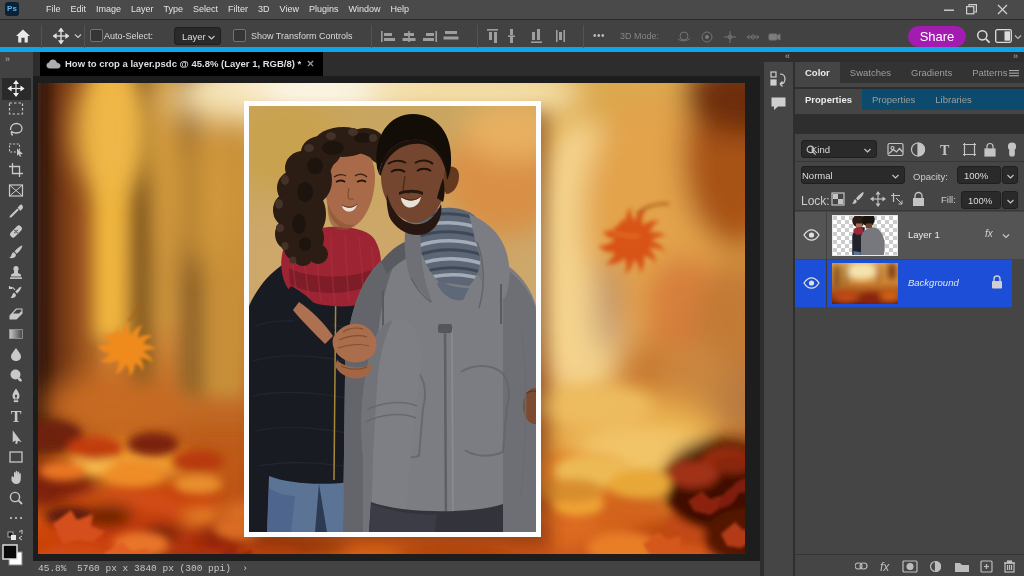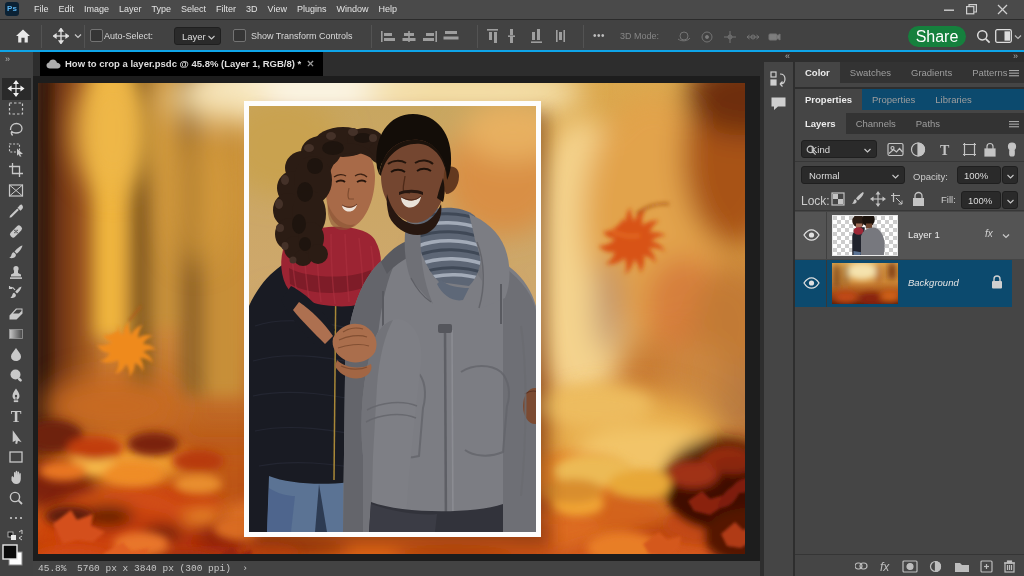--- a/index.html
+++ b/index.html
@@ -7,21 +7,21 @@
     font-family:"Liberation Sans", sans-serif; }
   .abs { position:absolute; }
   #app { position:relative; width:1024px; height:576px; }
   
   #menubar { left:0; top:0; width:1024px; height:19px; background:#4a4a4a; }
   #menubar .item { float:left; color:#e3e3e3; font-size:9px; line-height:19px; padding:0 5px; }
   #pslogo { float:left; width:14px; height:14px; margin:2px 6px 0 5px; background:#0b2235;
     border-radius:3px; color:#5ab4f0; font-size:8px; font-weight:bold; text-align:center; line-height:14px; }
   #winctl { left:0; top:0; width:1024px; height:19px; color:#d8d8d8; }
   
-  #optbar { left:0; top:19px; width:1024px; height:33px; background:#424242; border-top:1px solid #2b2b2b; border-bottom:2px solid #0ea5e9;}
+  #optbar { left:0; top:19px; width:1024px; height:33px; background:#424242; border-top:1px solid #2b2b2b; border-bottom:5px solid #0ea5e9;}
   .vsep { position:absolute; top:5px; height:23px; width:1px; background:#535353; }
   .optlabel { position:absolute; color:#d9d9d9; font-size:9px; top:11px; }
   .checkbox { position:absolute; top:9px; width:13px; height:13px; background:#353535; border:1px solid #737373; border-radius:2px; }
   .dropbox { position:absolute; background:#2a2a2a; border:1px solid #1f1f1f; border-radius:3px; color:#dcdcdc; font-size:9.5px; }
   
   #tabbar { left:33px; top:52px; width:727px; height:24px; background:#2d2d2d; }
   #doctab { position:absolute; left:7px; top:0; height:24px; background:#000000; color:#dedede;
      font-size:9.5px; font-weight:bold; line-height:24px; padding:0 8px 0 25px; }
   
   #toolbar { left:0; top:52px; width:33px; height:524px; background:#424242; }
@@ -32,21 +32,21 @@
   #dock { left:760px; top:52px; width:264px; height:524px; background:#2e2e2e; }
   .iconstrip { position:absolute; left:4px; top:10px; width:29px; height:514px; background:#454545; }
   .tab { float:left; height:21px; line-height:21px; font-size:9.5px; padding:0 10px; color:#9e9e9e; }
   .tab.active { background:#454545; color:#ececec; font-weight:bold; }
 </style>
 </head>
 <body>
 <div id="app">
   <div class="abs" id="menubar">
     <div id="pslogo">Ps</div>
-    <div class="item" style="margin-left:4px">File</div>
+    <div class="item" style="margin-left:16px">File</div>
       <div class="item">Edit</div>
       <div class="item">Image</div>
     <div class="item">Layer</div>
       <div class="item">Type</div>
       <div class="item">Select</div>
     <div class="item">Filter</div>
       <div class="item">3D</div>
       <div class="item">View</div>
     <div class="item">Plugins</div>
       <div class="item">Window</div>
@@ -153,21 +153,21 @@
             <path d="M-6 0 L-3.5 -2 M-6 0 L-3.5 2 M6 0 L3.5 -2 M6 0 L3.5 2"></path>
             <circle cx="0" cy="0" r="2"></circle>
           </g>
         <g transform="translate(98,8)">
             <rect x="-5" y="-3" width="8" height="6" rx="1" fill="#7e7e7e"></rect>
             <path d="M3 -1 L6 -3 L6 3 L3 1 Z" fill="#7e7e7e"></path>
           </g>
       </g>
     </svg>
 
-    <div class="abs" style="left:908px;top:6px;width:58px;height:21px;border-radius:11px;background:#15803d;color:#ffffff;font-size:16px;text-align:center;line-height:21px">Share</div>
+    <div class="abs" style="left:908px;top:6px;width:58px;height:21px;border-radius:11px;background:#a21caf;color:#ffffff;font-size:13px;text-align:center;line-height:21px">Share</div>
     <svg class="abs" style="left:976px;top:9px" width="15" height="15" viewBox="0 0 15 15">
       <circle cx="6.3" cy="6.3" r="4.6" stroke="#dcdcdc" stroke-width="1.5" fill="none"></circle>
         <line x1="9.8" y1="9.8" x2="13.6" y2="13.6" stroke="#dcdcdc" stroke-width="1.7"></line>
     </svg>
     <svg class="abs" style="left:995px;top:9px" width="17" height="14" viewBox="0 0 17 14">
       <rect x="0.7" y="0.7" width="15.6" height="12.6" rx="1.5" stroke="#dcdcdc" stroke-width="1.3" fill="none"></rect>
       <rect x="9.5" y="2.3" width="5.5" height="9.4" fill="#dcdcdc"></rect>
     </svg>
     <svg class="abs" style="left:1014px;top:14px" width="8" height="6" viewBox="0 0 8 6">
         <path d="M1 1.5 L4 4.5 L7 1.5" stroke="#bbbbbb" stroke-width="1.2" fill="none"></path>
@@ -712,32 +712,20 @@
       <svg class="abs" style="right:5px;top:8px" width="10" height="7" viewBox="0 0 10 7">
           <g fill="#a8a8a8">
             <rect x="0" y="0" width="10" height="1.1"></rect>
             <rect x="0" y="2.6" width="10" height="1.1"></rect>
             <rect x="0" y="5.2" width="10" height="1.1"></rect>
           </g>
         </svg>
     </div>
     <div class="abs" style="left:35px;top:58px;width:229px;height:4px;background:#454545"></div>
 
-    <div class="abs" style="left:35px;top:61px;width:229px;height:21px;background:#333333">
-      <div class="tab active">Layers</div>
-      <div class="tab">Channels</div>
-      <div class="tab">Paths</div>
-      <svg class="abs" style="right:5px;top:8px" width="10" height="7" viewBox="0 0 10 7">
-          <g fill="#a8a8a8">
-            <rect x="0" y="0" width="10" height="1.1"></rect>
-            <rect x="0" y="2.6" width="10" height="1.1"></rect>
-            <rect x="0" y="5.2" width="10" height="1.1"></rect>
-          </g>
-        </svg>
-    </div>
     <div class="abs" id="layersbody" style="left:35px;top:82px;width:229px;height:420px;background:#454545">
 
       <div class="dropbox" style="left:6px;top:6px;width:76px;height:18px;line-height:17px">
         <svg class="abs" style="left:4px;top:4px" width="11" height="11" viewBox="0 0 11 11">
             <circle cx="4.4" cy="4.4" r="3.2" stroke="#c0c0c0" stroke-width="1.2" fill="none"></circle>
             <line x1="6.8" y1="6.8" x2="9.6" y2="9.6" stroke="#c0c0c0" stroke-width="1.3"></line>
           </svg>
         <span style="margin-left:9px">Kind</span>
         <svg class="abs" style="right:5px;top:7px" width="7" height="5" viewBox="0 0 7 5">
             <path d="M0.5 1 L3.5 4 L6.5 1" stroke="#c9c9c9" stroke-width="1.1" fill="none"></path>
@@ -759,21 +747,21 @@
               <path d="M2 5 L2 2.5 A 3 3 0 0 1 8 2.5 L8 5"></path>
             </g>
           <g transform="translate(120,2)">
               <circle cx="5" cy="3.5" r="3.5" fill="#c4c4c4"></circle>
               <rect x="2.8" y="6" width="4.4" height="7" rx="2" fill="#c4c4c4"></rect>
             </g>
         </g>
       </svg>
       <div class="abs" style="left:0;top:27px;width:229px;height:1px;background:#373737"></div>
 
-      <div class="dropbox" style="left:6px;top:32px;width:104px;height:18px;line-height:17px;padding-left:7px">Normal
+      <div class="dropbox" style="left:6px;top:32px;width:104px;height:18px;line-height:17px;">Normal
         <svg class="abs" style="right:5px;top:7px" width="7" height="5" viewBox="0 0 7 5">
             <path d="M0.5 1 L3.5 4 L6.5 1" stroke="#c9c9c9" stroke-width="1.1" fill="none"></path>
           </svg>
       </div>
       <div class="abs" style="left:118px;top:37px;color:#cccccc;font-size:9.5px">Opacity:</div>
       <div class="dropbox" style="left:162px;top:32px;width:44px;height:18px;line-height:17px;padding-left:6px">100%</div>
       <div class="dropbox" style="left:207px;top:32px;width:16px;height:18px">
         <svg class="abs" style="left:4px;top:7px" width="7" height="5" viewBox="0 0 7 5">
             <path d="M0.5 1 L3.5 4 L6.5 1" stroke="#c9c9c9" stroke-width="1.1" fill="none"></path>
           </svg>
@@ -845,21 +833,21 @@
             </g>
           </svg>
         </div>
         <div class="abs" style="left:113px;top:17px;color:#ececec;font-size:9.5px">Layer 1</div>
         <div class="abs" style="left:190px;top:16px;color:#d0d0d0;font-size:10px;font-style:italic">fx</div>
         <svg class="abs" style="left:207px;top:21px" width="8" height="6" viewBox="0 0 8 6">
             <path d="M1 1.5 L4 4.5 L7 1.5" stroke="#c9c9c9" stroke-width="1.2" fill="none"></path>
           </svg>
       </div>
 
-      <div class="abs" style="left:0;top:126px;width:217px;height:47px;background:#0c4a6e">
+      <div class="abs" style="left:0;top:126px;width:217px;height:47px;background:#1d4ed8">
         <svg class="abs" style="left:8px;top:17px" width="17" height="12" viewBox="0 0 17 12">
             <path d="M1 6 C3.5 2 6 0.8 8.5 0.8 C11 0.8 13.5 2 16 6 C13.5 10 11 11.2 8.5 11.2 C6 11.2 3.5 10 1 6 Z" fill="none" stroke="#e0e0e0" stroke-width="1.3"></path>
             <circle cx="8.5" cy="6" r="2.6" fill="#e0e0e0"></circle>
           </svg>
         <div class="abs" style="left:31px;top:0;width:1px;height:47px;background:#383838"></div>
         <div class="abs" id="thumb2" style="left:37px;top:3px;width:66px;height:41px">
           <svg width="66" height="41" viewBox="0 0 66 41">
             <defs>
               <linearGradient id="tb2" x1="0" y1="0" x2="0" y2="1">
                 <stop offset="0" stop-color="#e0a850"></stop>

